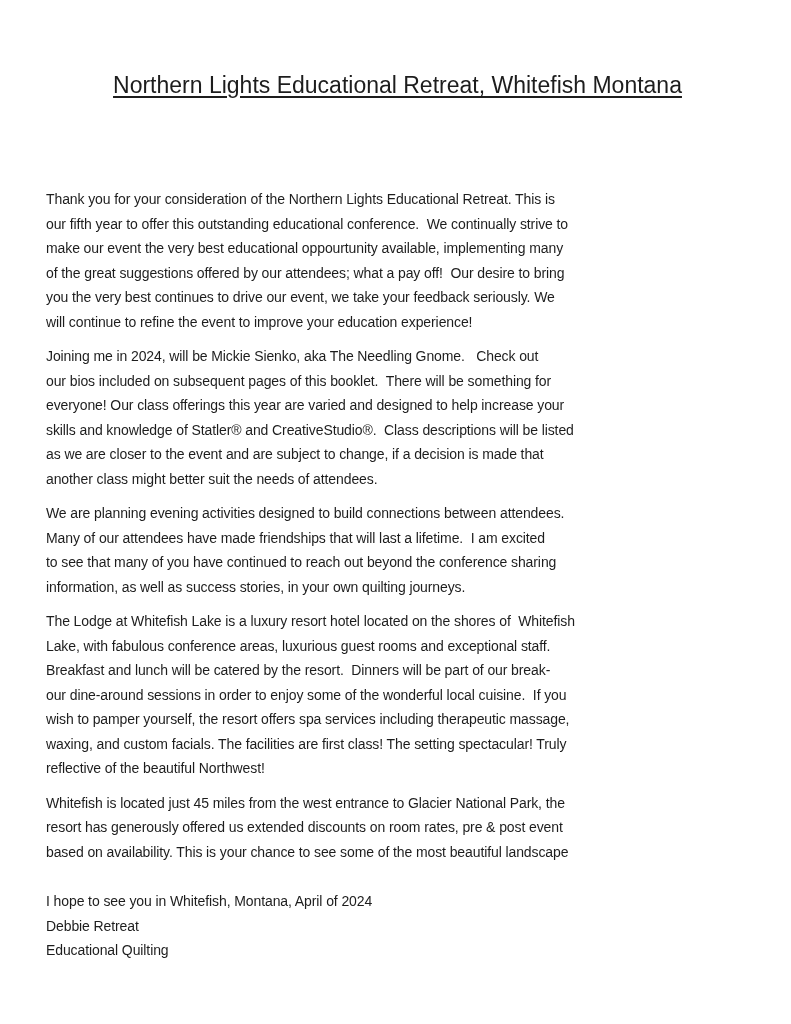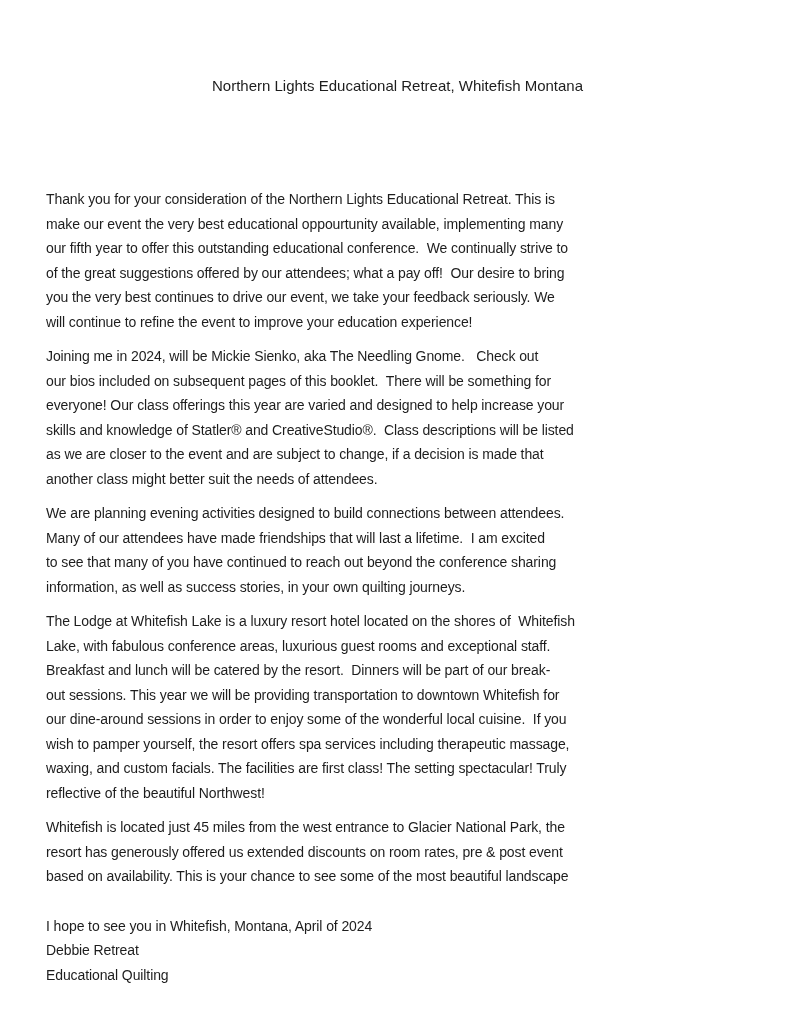--- a/index.html
+++ b/index.html
@@ -14,24 +14,25 @@
     margin: 0 auto;
     background: #ffffff;
     box-sizing: border-box;
     padding: 72px 42px 0 46px;
     font-family: "Liberation Sans", sans-serif;
     color: #1d1d1d;
     overflow: hidden;
   }
   .title {
     margin: 0 0 88px 0;
-    font-size: 15px;
+    font-size: 23px;
     font-weight: 400;
     line-height: 27px;
     text-align: center;
+    text-decoration: underline;
     text-underline-offset: 3px;
     white-space: nowrap;
   }
   .paragraph {
     margin: 0 0 10px 0;
   }
   .line {
     font-size: 14px;
     line-height: 24.5px;
     white-space: pre;
@@ -44,22 +45,22 @@
 </style>
 </head>
 <body>
 
 <div class="page">
   <h1 class="title">Northern Lights Educational Retreat, Whitefish Montana</h1>
 
   <div>
     <div class="paragraph">
         <div class="line">Thank you for your consideration of the Northern Lights Educational Retreat. This is</div>
+        <div class="line">our fifth year to offer this outstanding educational conference.  We continually strive to</div>
         <div class="line">make our event the very best educational oppourtunity available, implementing many</div>
-        <div class="line">our fifth year to offer this outstanding educational conference.  We continually strive to</div>
         <div class="line">of the great suggestions offered by our attendees; what a pay off!  Our desire to bring</div>
         <div class="line">you the very best continues to drive our event, we take your feedback seriously. We</div>
         <div class="line">will continue to refine the event to improve your education experience!</div>
       </div>
 
     <div class="paragraph">
         <div class="line">Joining me in 2024, will be Mickie Sienko, aka The Needling Gnome.   Check out</div>
         <div class="line">our bios included on subsequent pages of this booklet.  There will be something for</div>
         <div class="line">everyone! Our class offerings this year are varied and designed to help increase your</div>
         <div class="line">skills and knowledge of Statler® and CreativeStudio®.  Class descriptions will be listed</div>
@@ -71,21 +72,20 @@
         <div class="line">We are planning evening activities designed to build connections between attendees.</div>
         <div class="line">Many of our attendees have made friendships that will last a lifetime.  I am excited</div>
         <div class="line">to see that many of you have continued to reach out beyond the conference sharing</div>
         <div class="line">information, as well as success stories, in your own quilting journeys.</div>
       </div>
 
     <div class="paragraph">
         <div class="line">The Lodge at Whitefish Lake is a luxury resort hotel located on the shores of  Whitefish</div>
         <div class="line">Lake, with fabulous conference areas, luxurious guest rooms and exceptional staff.</div>
         <div class="line">Breakfast and lunch will be catered by the resort.  Dinners will be part of our break-</div>
-        <div class="line">out sessions. This year we will be providing transportation to downtown Whitefish for</div>
         <div class="line">our dine-around sessions in order to enjoy some of the wonderful local cuisine.  If you</div>
         <div class="line">wish to pamper yourself, the resort offers spa services including therapeutic massage,</div>
         <div class="line">waxing, and custom facials. The facilities are first class! The setting spectacular! Truly</div>
         <div class="line">reflective of the beautiful Northwest!</div>
       </div>
 
     <div class="paragraph">
         <div class="line">Whitefish is located just 45 miles from the west entrance to Glacier National Park, the</div>
         <div class="line">resort has generously offered us extended discounts on room rates, pre &amp; post event</div>
         <div class="line">based on availability. This is your chance to see some of the most beautiful landscape</div>

